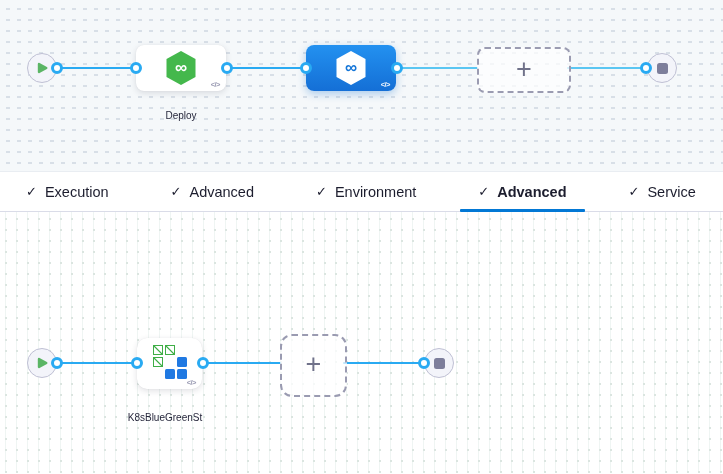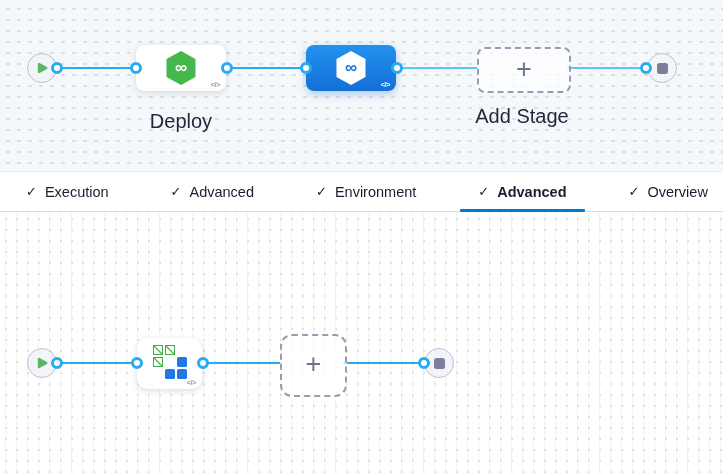--- a/index.html
+++ b/index.html
@@ -37,21 +37,21 @@
         box-shadow:0 2px 6px rgba(40,41,61,.14),0 0 1px rgba(40,41,61,.1);
         display:flex;align-items:center;justify-content:center;}
   .node.selected{background:linear-gradient(180deg,#2391f0,#146fd6);
         box-shadow:0 3px 9px rgba(13,110,206,.32);}
   .node.dashed{background:rgba(255,255,255,.72);box-shadow:none;
         border:2px dashed #9a9bb1;}
   .plus-glyph{font-size:27px;font-weight:100;color:#70728a;line-height:20px;margin-top:-3px;}
   .code-glyph{position:absolute;right:6px;bottom:2px;font-size:7.5px;font-weight:700;
         letter-spacing:-.5px;color:#999ab2;}
   .node.selected .code-glyph{color:rgba(255,255,255,.95);}
-  .node-label{position:absolute;width:130px;text-align:center;font-size:20px;color:#26273c;z-index:2;}
+  .node-label{position:absolute;width:130px;text-align:center;font-size:10px;color:#26273c;z-index:2;}
 
   
   .hex{position:relative;width:32px;height:36px;display:flex;align-items:center;justify-content:center;}
   .hex svg{position:absolute;inset:0;}
   .hex .inf{position:relative;font-size:17px;font-weight:700;line-height:1;margin-top:-2px;}
   .hex.green .inf{color:#fff;}
   .hex.white .inf{color:#1576d8;}
 
   
   .bg-grid{position:relative;width:34px;height:34px;margin-top:-4px;}
@@ -122,21 +122,20 @@
     </div>
 
     <div class="port" style="left:51px;top:62px"></div>
     <div class="port" style="left:130px;top:62px"></div>
     <div class="port" style="left:221px;top:62px"></div>
     <div class="port" style="left:300px;top:62px"></div>
     <div class="port" style="left:391px;top:62px"></div>
     <div class="port" style="left:640px;top:62px"></div>
 
     <div class="node-label" style="left:116px;top:110px">Deploy</div>
-    <div class="node-label" style="left:457px;top:105px">Add Stage</div>
   </section>
 
   <nav class="tabbar">
     <div class="tab">
       <span class="check">✓</span>
       <span>Execution</span>
     </div>
     <div class="tab">
       <span class="check">✓</span>
       <span>Advanced</span>
@@ -144,21 +143,21 @@
     <div class="tab">
       <span class="check">✓</span>
       <span>Environment</span>
     </div>
     <div class="tab active">
       <span class="check">✓</span>
       <span>Advanced</span>
     </div>
     <div class="tab">
       <span class="check">✓</span>
-      <span>Overview</span>
+      <span>Service</span>
     </div>
   </nav>
 
   <section class="step-canvas">
 
     <div class="edge" style="left:57px;top:149.75px;width:81px"></div>
     <div class="edge" style="left:203px;top:149.75px;width:78px"></div>
     <div class="edge" style="left:343px;top:149.75px;width:82px"></div>
 
     <div class="terminal" style="left:27px;top:136px">
@@ -186,16 +185,17 @@
     <div class="terminal" style="left:424px;top:136px">
       <span class="stop-square"></span>
     </div>
 
     <div class="port" style="left:51px;top:145px"></div>
     <div class="port" style="left:131px;top:145px"></div>
     <div class="port" style="left:197px;top:145px"></div>
     <div class="port" style="left:418px;top:145px"></div>
 
     <div class="node-label" style="left:100px;top:195px;line-height:22px">
+      <div>K8sBlueGreenSt</div>
     </div>
   </section>
 
 </div>
 
 </body></html>

